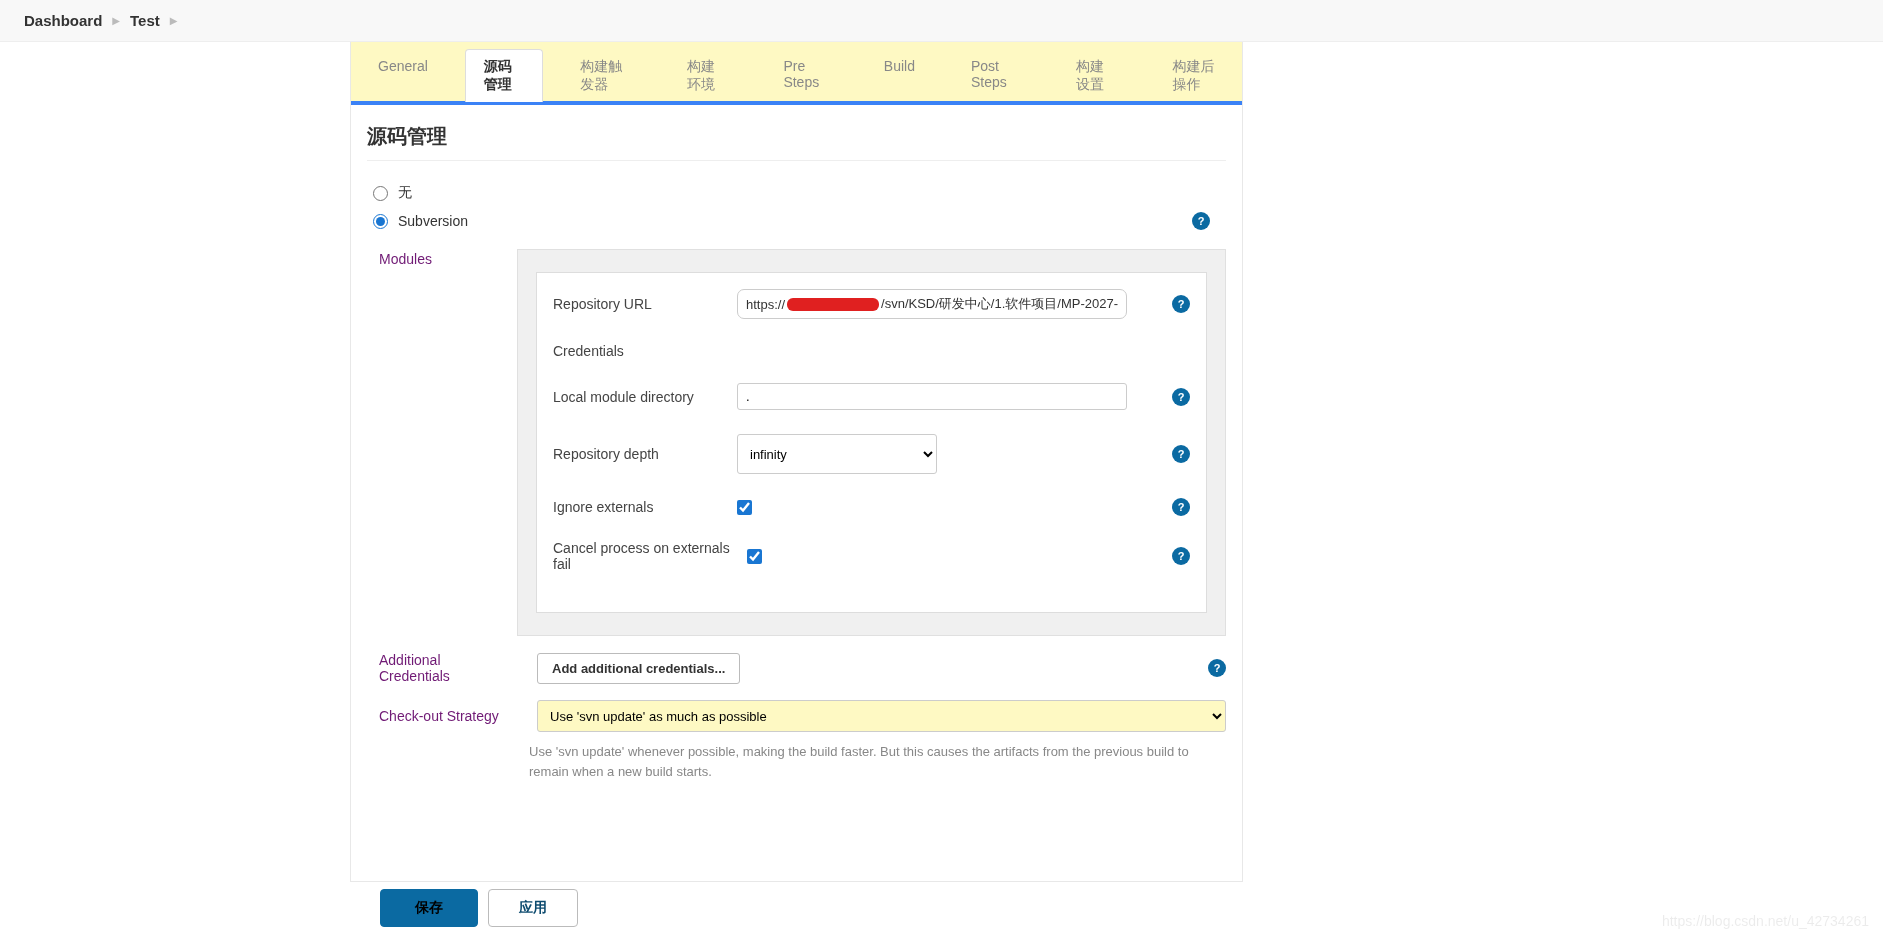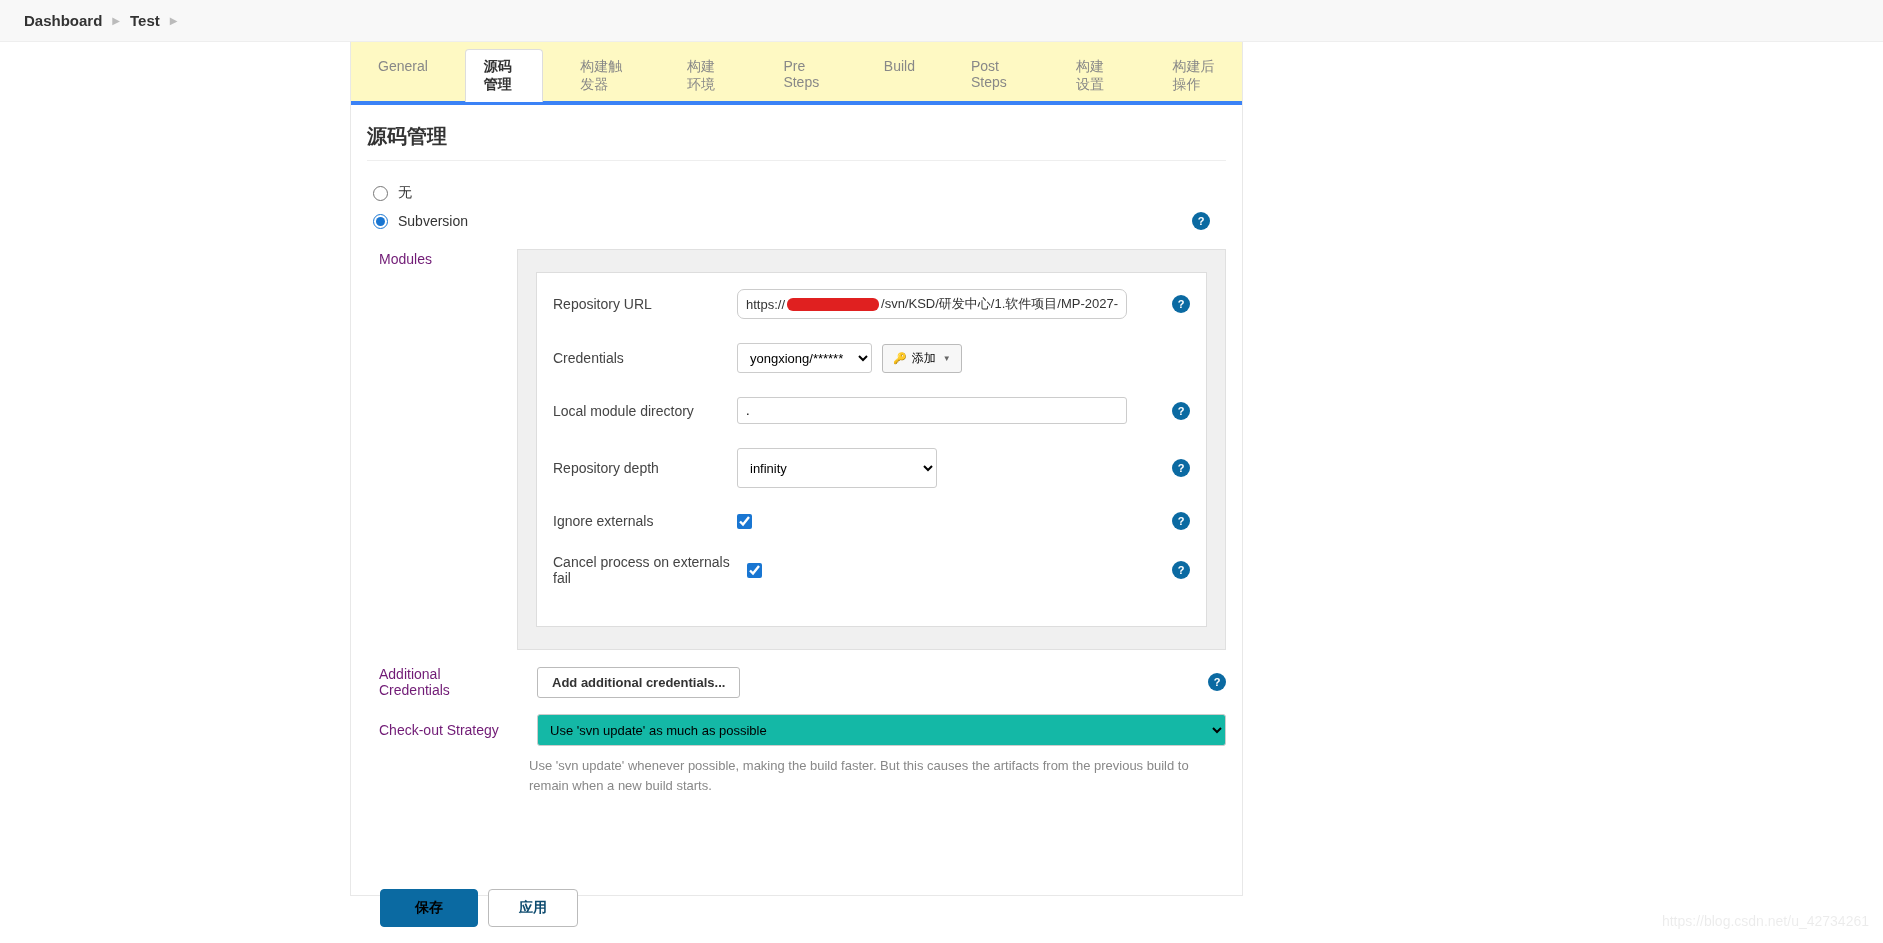--- a/index.html
+++ b/index.html
@@ -171,21 +171,21 @@
     }
     .row2 .row-label { width: 128px; padding-top: 0; }
     .row2 .row-content { flex: 1; display: flex; align-items: center; gap: 10px; padding-left: 12px; }
     .checkout-select {
       flex: 1;
       height: 32px;
       border: 1px solid #ccc;
       border-radius: 3px;
       padding: 4px 8px;
       font-size: 13px;
-      background: #14b8a6;
+      background: #fef9c3;
     }
     .checkout-desc {
       color: #888;
       font-size: 13px;
       margin-left: 150px;
       margin-right: 10px;
       margin-top: 10px;
       line-height: 1.5;
     }
     .button-bar {
@@ -297,30 +297,20 @@
                     <span>https://</span>
                     <span class="redacted"></span>
                     <span>/svn/KSD/研发中心/1.软件项目/MP-2027-</span>
                   </div>
                   <span class="help-icon help-right">?</span>
                 </div>
               </div>
 
               <div class="field-row">
                 <div class="field-label">Credentials</div>
-                <div class="field-control">
-                  <select class="select-input cred-select">
-                    <option>yongxiong/******</option>
-                  </select>
-                  <button class="add-btn-small">
-                    <span class="key-icon">🔑</span>
-                    <span>添加</span>
-                    <span class="dd">▼</span>
-                  </button>
-                </div>
               </div>
 
               <div class="field-row">
                 <div class="field-label">Local module directory</div>
                 <div class="field-control">
                   <input type="text" class="text-input wide" value="." style="">
                   <span class="help-icon help-right">?</span>
                 </div>
               </div>
 

